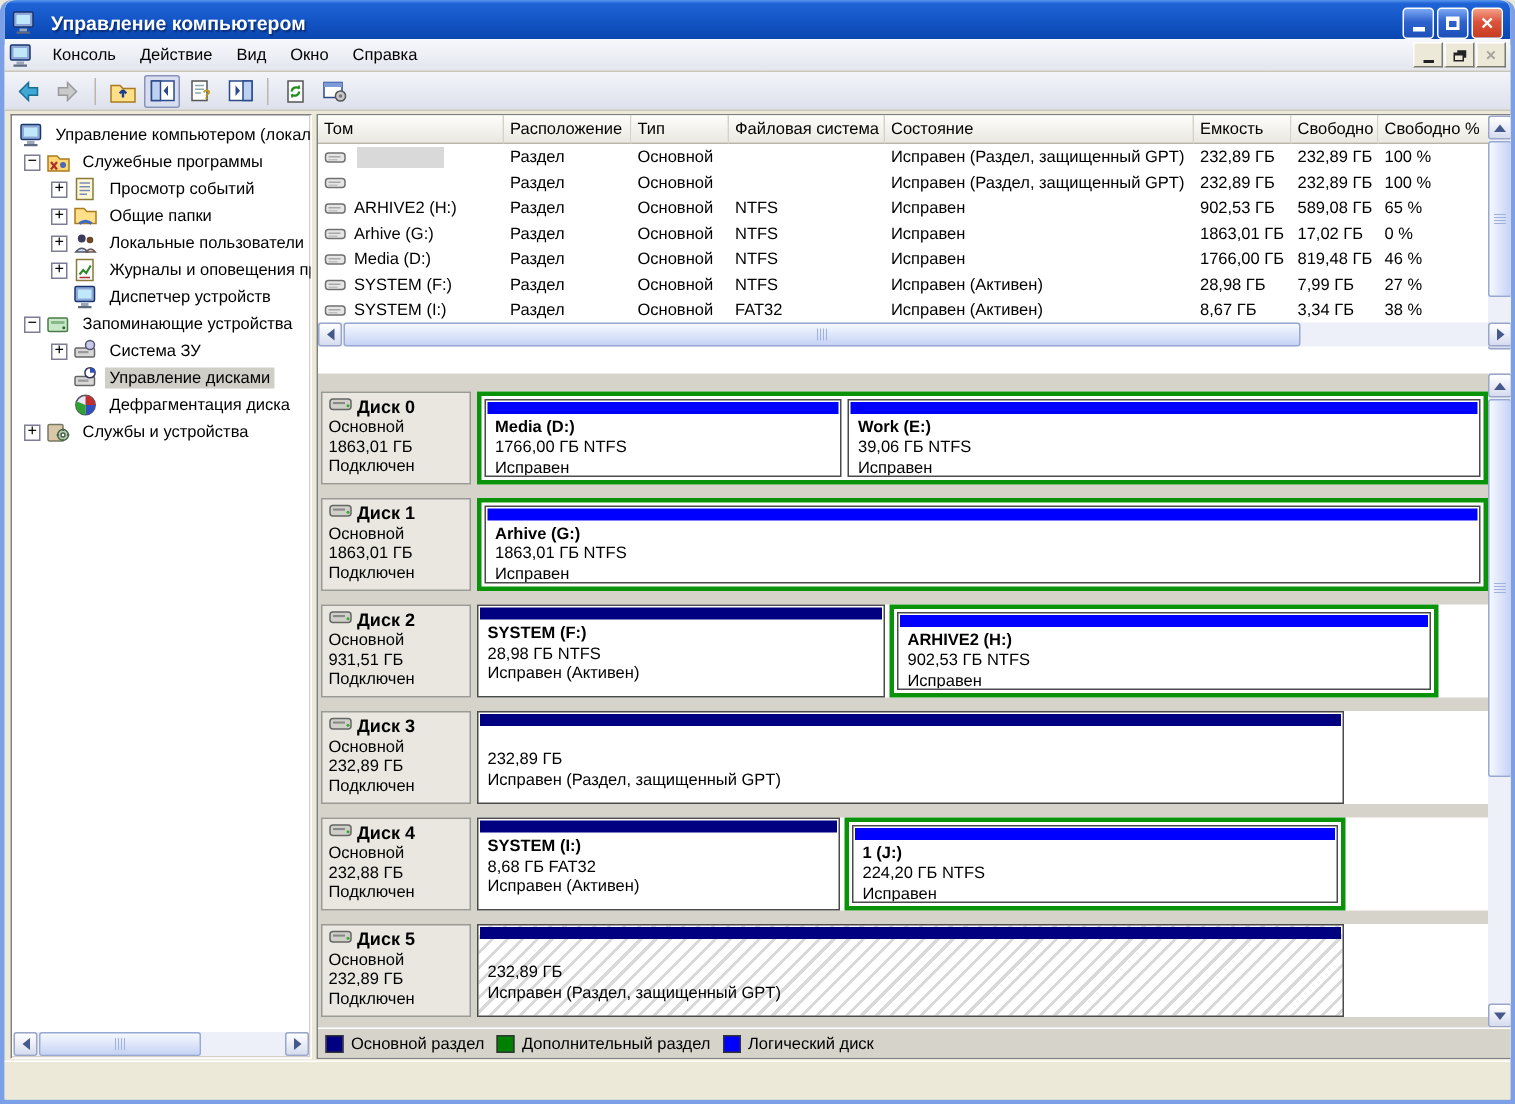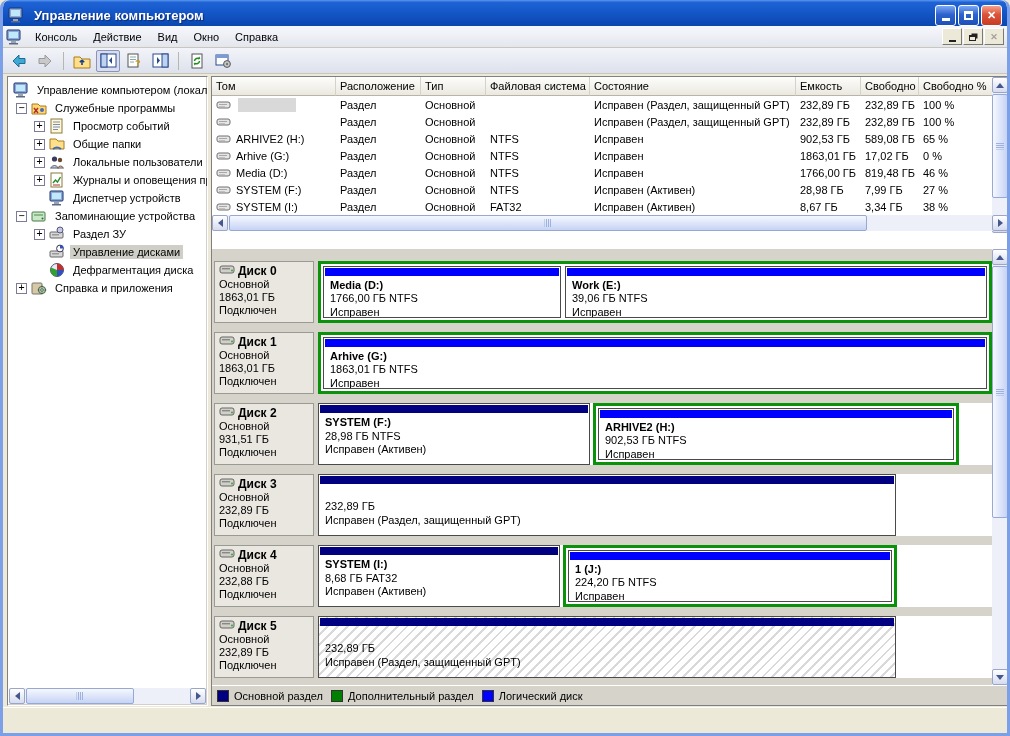--- a/index.html
+++ b/index.html
@@ -307,21 +307,21 @@
         <span class="tlabel">Запоминающие устройства</span>
       </div>
 
       <div class="trow2" style="padding-left:26px">
         <span class="exp">+</span>
         <span class="ticon"><svg width="16" height="16" viewBox="0 0 16 16">
               <rect x="1" y="6" width="13" height="6" rx="1" fill="#D8D8D8" stroke="#666"></rect>
               <rect x="3" y="8" width="7" height="1.5" fill="#999"></rect>
               <circle cx="11" cy="4" r="3" fill="#C8C8E8" stroke="#557"></circle>
             </svg></span>
-        <span class="tlabel">Раздел ЗУ</span>
+        <span class="tlabel">Система ЗУ</span>
       </div>
 
       <div class="trow2 sel" style="padding-left:26px">
         <span class="exp-sp"></span>
         <span class="ticon"><svg width="16" height="16" viewBox="0 0 16 16">
               <rect x="1" y="7" width="13" height="6" rx="1" fill="#D8D8D8" stroke="#666"></rect>
               <rect x="3" y="9" width="7" height="1.5" fill="#999"></rect>
               <circle cx="11" cy="4.5" r="3.4" fill="#fff" stroke="#335"></circle>
               <path d="M11 4.5 L11 1.1 A3.4 3.4 0 0 1 14.4 4.5 Z" fill="#3050C0"></path>
             </svg></span>
@@ -340,21 +340,21 @@
       </div>
 
       <div class="trow2" style="padding-left:8px">
         <span class="exp">+</span>
         <span class="ticon"><svg width="16" height="16" viewBox="0 0 16 16">
               <rect x="1" y="3" width="10" height="11" rx="1" fill="#D8C8A8" stroke="#776"></rect>
               <circle cx="11" cy="10" r="3.6" fill="#B8C8B8" stroke="#464"></circle>
               <circle cx="11" cy="10" r="1.3" fill="#fff" stroke="#464"></circle>
               <path d="M11 5.8 v1.4 M11 12.8 v1.4 M6.8 10 h1.4 M13.8 10 h1.4" stroke="#464" stroke-width="1.4"></path>
             </svg></span>
-        <span class="tlabel">Справка и приложения</span>
+        <span class="tlabel">Службы и устройства</span>
       </div>
     </div>
 
     <div class="tree-hsb">
       <div class="sbtrack" style="left:0;right:0;top:0;bottom:0"></div>
       <div class="sb-b" style="left:0;top:0">
           <span class="tri left"></span>
         </div>
       <div class="thumb h" style="left:17px;top:0;height:16px;width:108px"></div>
       <div class="sb-b" style="right:0;top:0">

